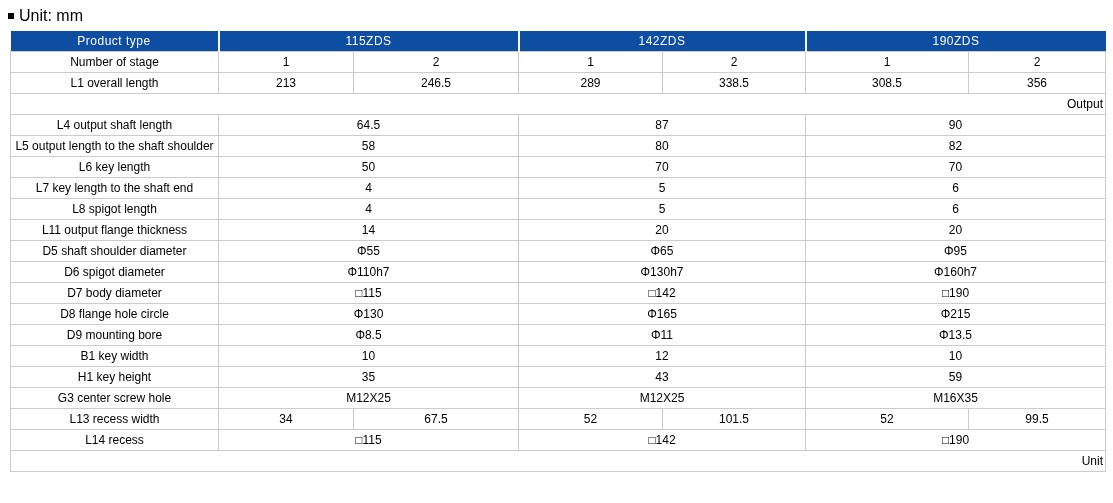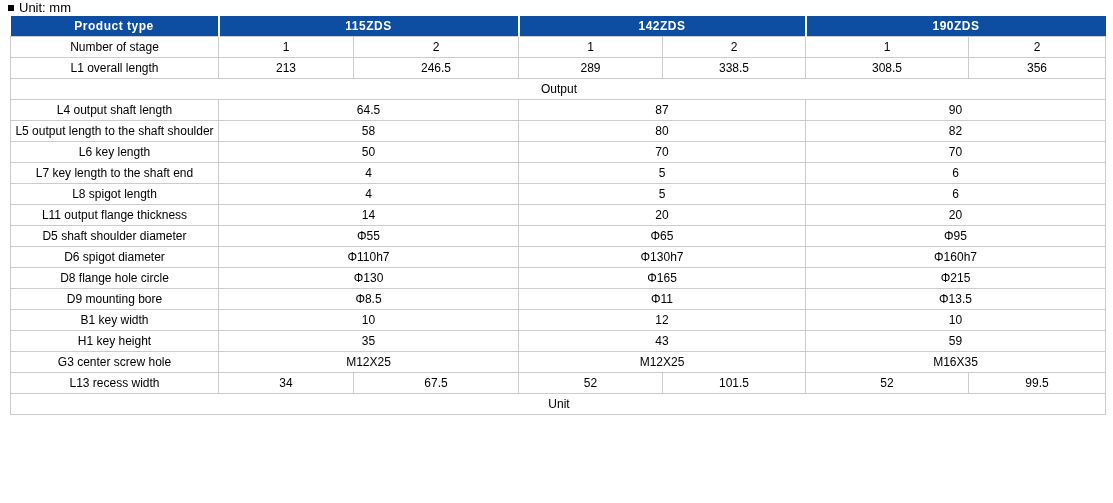--- a/index.html
+++ b/index.html
@@ -8,44 +8,44 @@
     --border:#cccccc;
     --text:#000000;
   }
   *{box-sizing:border-box;}
   html,body{margin:0;padding:0;}
   body{
     width:1113px;height:503px;overflow:hidden;background:#ffffff;
     font-family:"Liberation Sans", sans-serif;color:var(--text);
   }
   .unit-row{
-    height:16px;padding:3px 0 3px 8px;font-size:13px;line-height:16px;
+    height:31px;padding:3px 0 3px 8px;font-size:16px;line-height:16px;
     display:flex;align-items:center;
   }
   .sq{
     display:inline-block;width:6px;height:6px;background:#000;margin-right:5px;flex:0 0 auto;
   }
   table.spec{
     border-collapse:collapse;table-layout:fixed;
     margin-left:10px;width:1095px;
   }
   table.spec th, table.spec td{
     height:20px;padding:0 2px;font-size:12px;line-height:20px;
     text-align:center;vertical-align:middle;white-space:nowrap;overflow:hidden;
   }
   table.spec td{
     border:1px solid var(--border);font-weight:normal;color:var(--text);
   }
   table.spec thead th{
-    background:var(--header-bg);color:var(--header-text);font-weight:bold;
+    background:var(--header-bg);color:var(--header-text);font-weight:normal;
     letter-spacing:0.5px;border:none;border-left:2px solid #f5f8fc;
   }
   table.spec thead th:first-child{border-left:none;}
   table.spec td.section{
-    text-align:center;padding-left:4px;
+    text-align:right;padding-left:4px;
   }
 </style>
 </head>
 <body>
 
 <div class="unit-row">
   <span class="sq"></span>
   <span>Unit: mm</span>
 </div>
 
@@ -131,20 +131,26 @@
         <td colspan="2">Φ65</td>
         <td colspan="2">Φ95</td>
       </tr>
       <tr>
         <td>D6 spigot diameter</td>
         <td colspan="2">Φ110h7</td>
         <td colspan="2">Φ130h7</td>
         <td colspan="2">Φ160h7</td>
       </tr>
       <tr>
+        <td>D7 body diameter</td>
+        <td colspan="2">□115</td>
+        <td colspan="2">□142</td>
+        <td colspan="2">□190</td>
+      </tr>
+      <tr>
         <td>D8 flange hole circle</td>
         <td colspan="2">Φ130</td>
         <td colspan="2">Φ165</td>
         <td colspan="2">Φ215</td>
       </tr>
       <tr>
         <td>D9 mounting bore</td>
         <td colspan="2">Φ8.5</td>
         <td colspan="2">Φ11</td>
         <td colspan="2">Φ13.5</td>
@@ -170,16 +176,22 @@
       <tr>
         <td>L13 recess width</td>
         <td colspan="1">34</td>
         <td colspan="1">67.5</td>
         <td colspan="1">52</td>
         <td colspan="1">101.5</td>
         <td colspan="1">52</td>
         <td colspan="1">99.5</td>
       </tr>
       <tr>
+        <td>L14 recess</td>
+        <td colspan="2">□115</td>
+        <td colspan="2">□142</td>
+        <td colspan="2">□190</td>
+      </tr>
+      <tr>
         <td colspan="7" class="section">Unit</td>
       </tr>
     </tbody>
 </table>
 
 </body></html>

